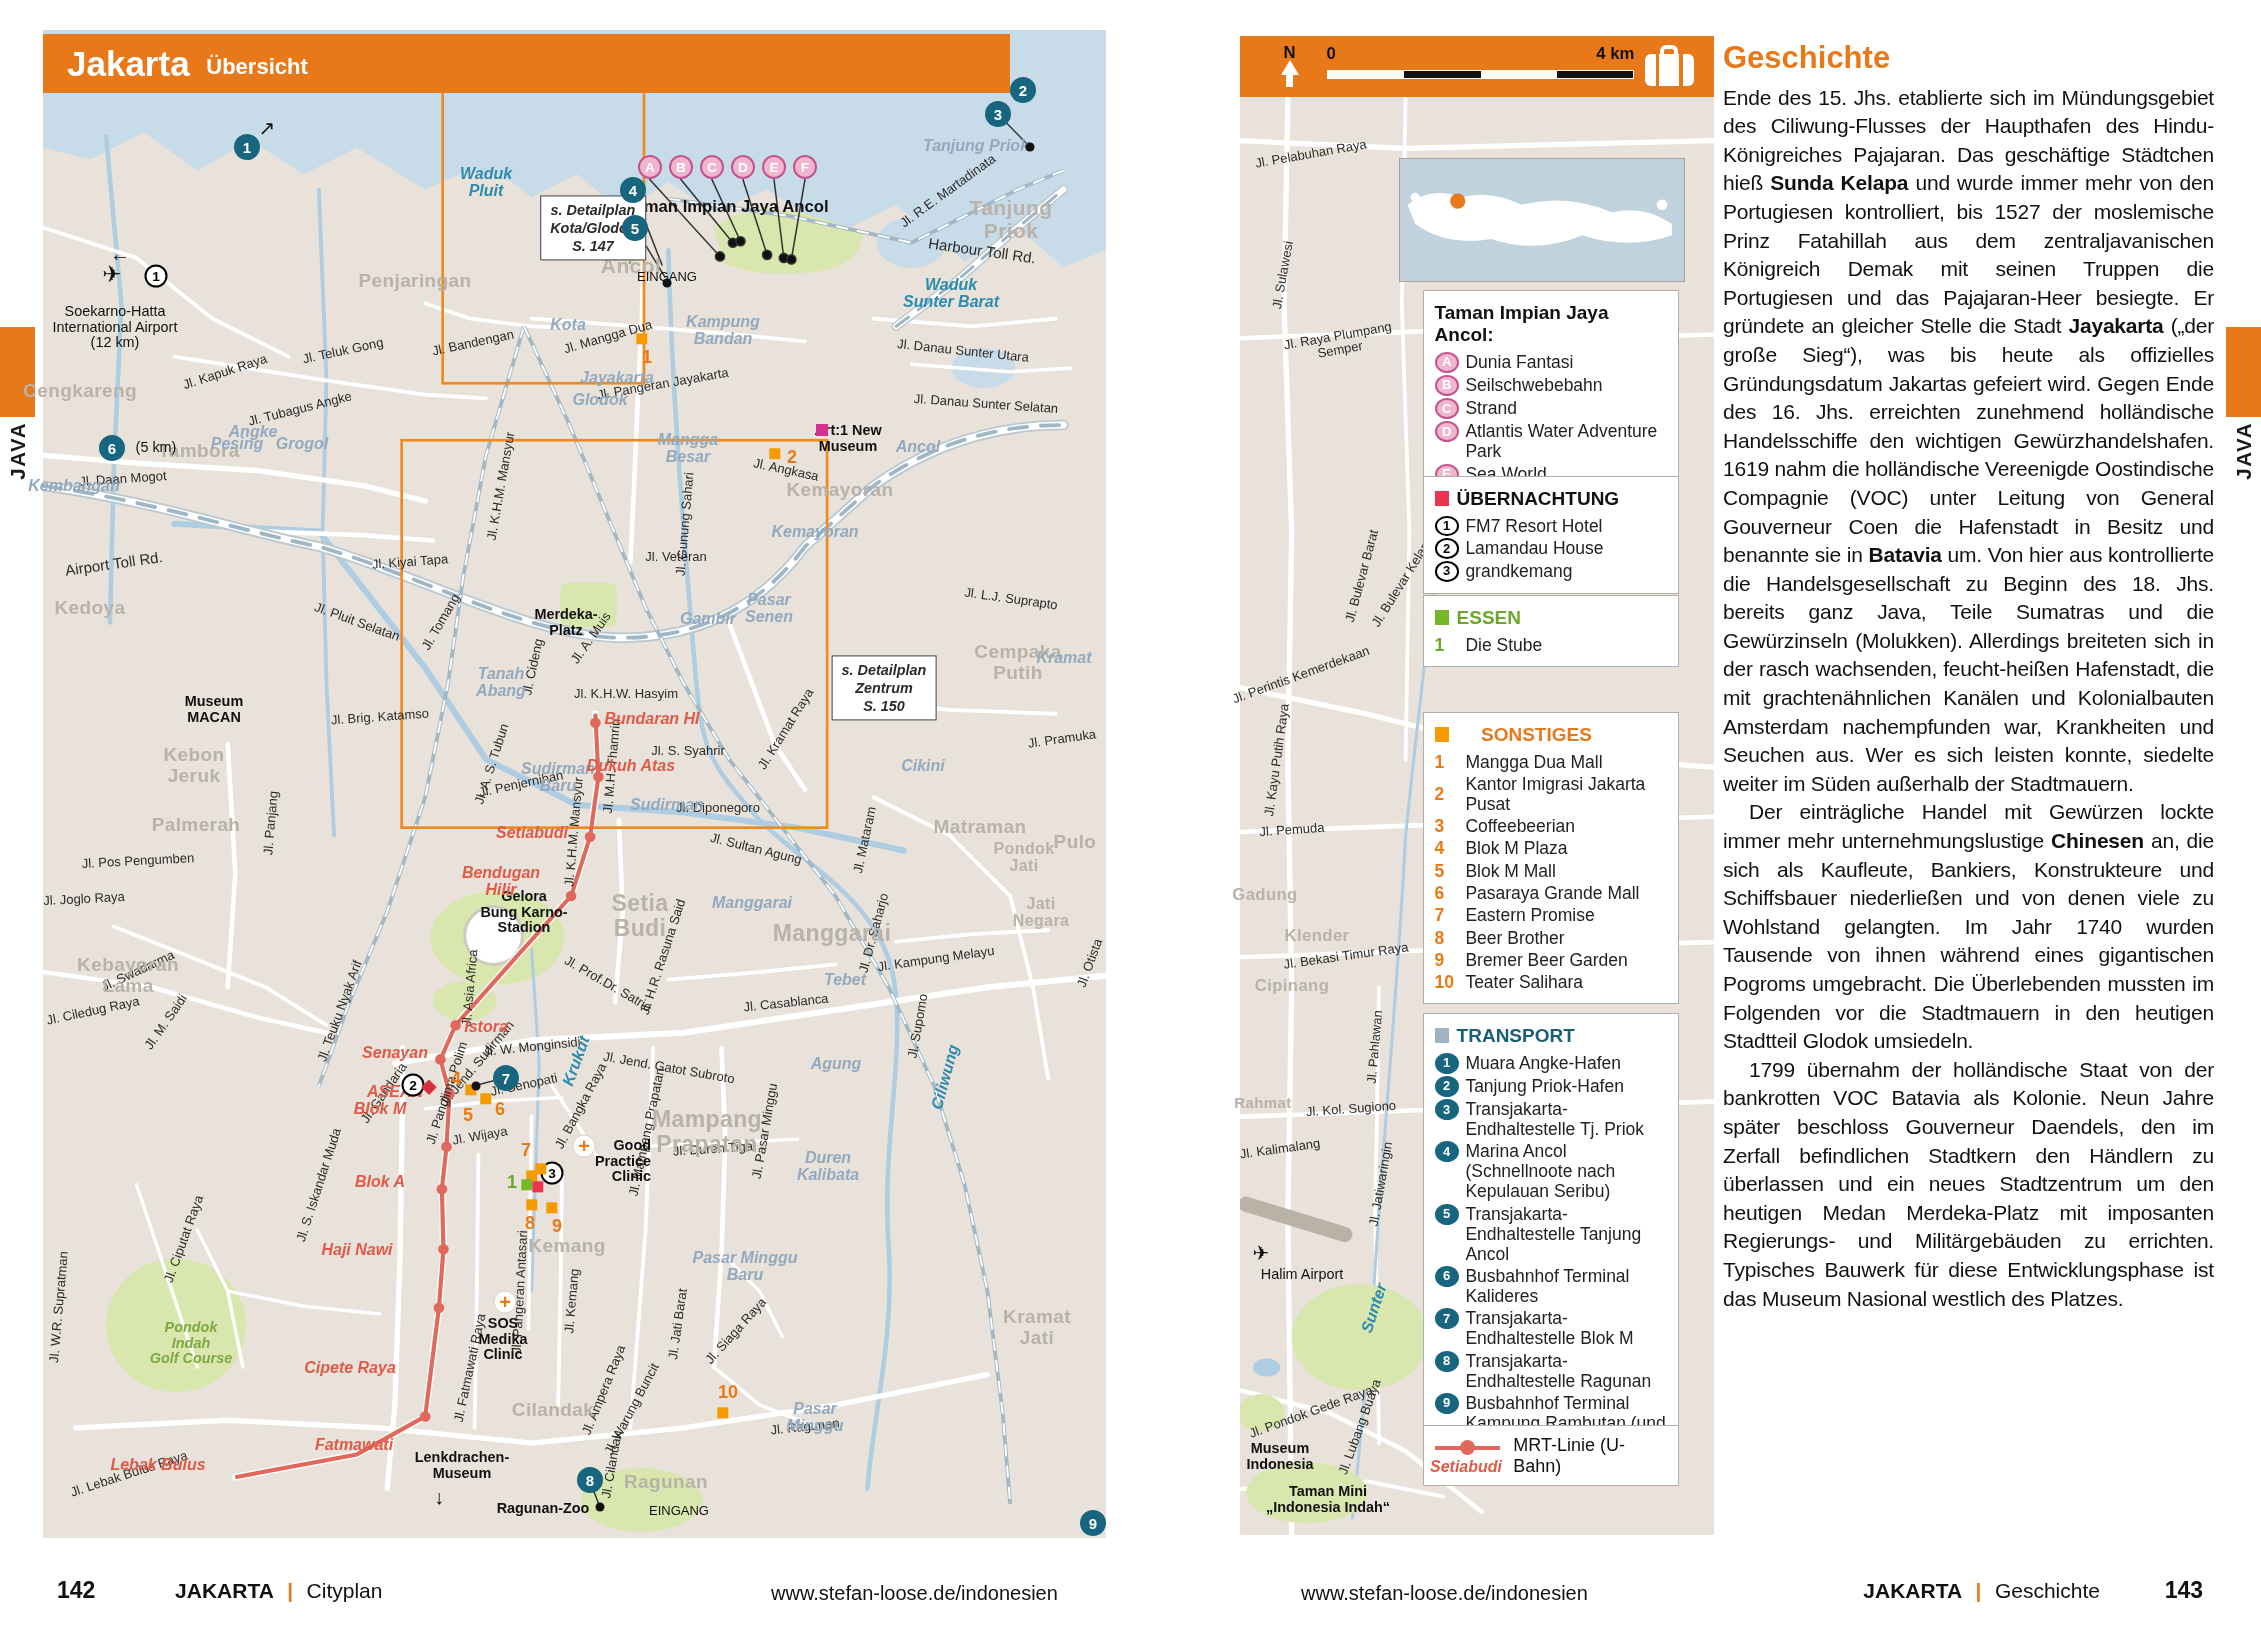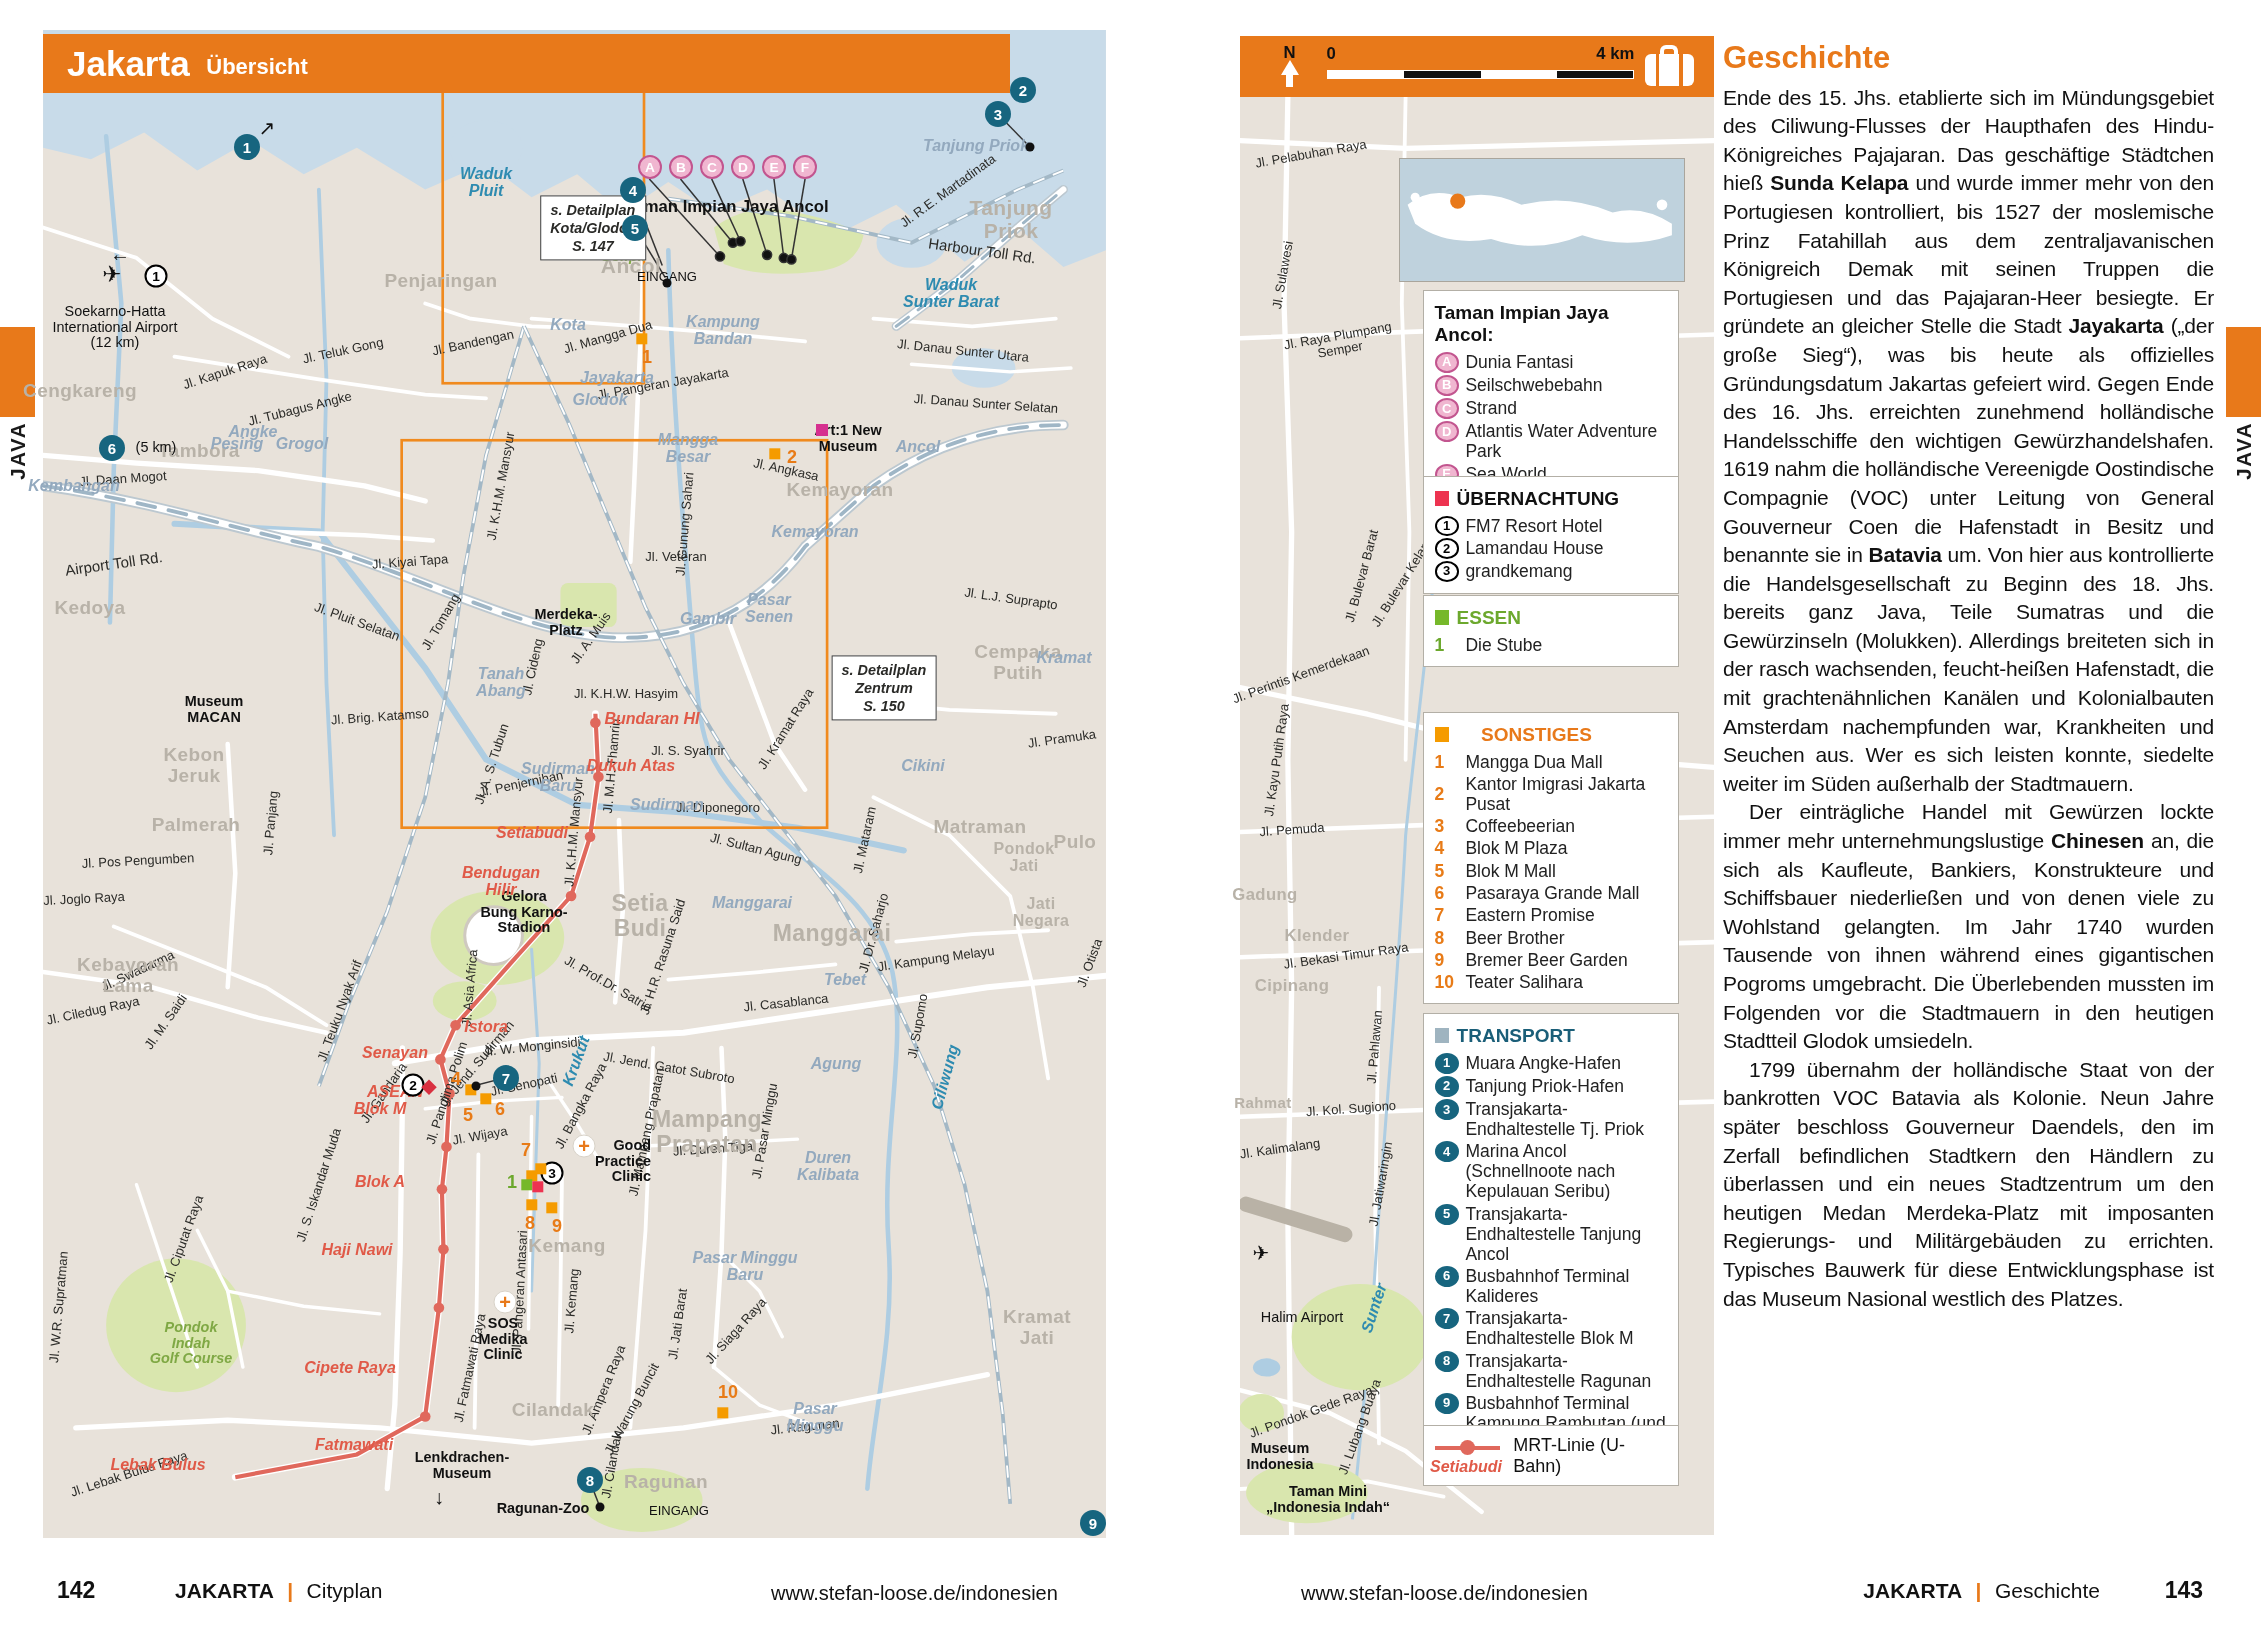--- a/index.html
+++ b/index.html
@@ -294,21 +294,21 @@
       <div class="lbl di" style="left: 1265px; top: 895px; font-size: 16.7px; transform: translate(-50%, -50%);">Gadung</div>
       <div class="lbl di" style="left: 1317px; top: 936px; font-size: 16.7px; transform: translate(-50%, -50%);">Klender</div>
       <div class="lbl st" style="left: 1346px; top: 956px; transform: translate(-50%, -50%) rotate(-8deg);">Jl. Bekasi Timur Raya</div>
       <div class="lbl di" style="left: 1292px; top: 986px; font-size: 16.7px; transform: translate(-50%, -50%);">Cipinang</div>
       <div class="lbl st" style="left: 1375px; top: 1047px; transform: translate(-50%, -50%) rotate(-85deg);">Jl. Pahlawan</div>
       <div class="lbl di" style="left: 1263px; top: 1103px; font-size: 15px; transform: translate(-50%, -50%);">Rahmat</div>
       <div class="lbl st" style="left: 1351px; top: 1109px; transform: translate(-50%, -50%) rotate(-4deg);">Jl. Kol. Sugiono</div>
       <div class="lbl st" style="left: 1280px; top: 1149px; transform: translate(-50%, -50%) rotate(-8deg);">Jl. Kalimalang</div>
       <div class="lbl st" style="left: 1381px; top: 1184px; transform: translate(-50%, -50%) rotate(-80deg);">Jl. Jatiwaringin</div>
       <div class="lbl plane" style="left: 1261px; top: 1254px; font-size: 20px; transform: translate(-50%, -50%);">✈</div>
-      <div class="lbl note" style="left: 1302px; top: 1275px; transform: translate(-50%, -50%); margin-top: 43px;">Halim Airport</div>
+      <div class="lbl note" style="left: 1302px; top: 1275px; transform: translate(-50%, -50%);">Halim Airport</div>
       <div class="lbl wa" style="left: 1374px; top: 1308px; transform: translate(-50%, -50%) rotate(-72deg);">Sunter</div>
       <div class="lbl st" style="left: 1311px; top: 1412px; transform: translate(-50%, -50%) rotate(-20deg);">Jl. Pondok Gede Raya</div>
       <div class="lbl st" style="left: 1360px; top: 1427px; transform: translate(-50%, -50%) rotate(-70deg);">Jl. Lubang Buaya</div>
       <div class="lbl poi" style="left: 1280px; top: 1457px; transform: translate(-50%, -50%);">Museum
 Indonesia</div>
       <div class="lbl poi" style="left: 1328px; top: 1500px; transform: translate(-50%, -50%);">Taman Mini
 „Indonesia Indah“</div>
     </div>
   <div id="left-labels" style="position:absolute;left:0;top:0;width:2261px;height:1651px;z-index:3;pointer-events:none;">
       <div class="lbl st" style="left: 114px; top: 564px; font-size: 15px; transform: translate(-50%, -50%) rotate(-8deg);">Airport Toll Rd.</div>
@@ -378,21 +378,21 @@
       <div class="lbl st" style="left: 713px; top: 1149px; transform: translate(-50%, -50%) rotate(-4deg);">Jl. Duren Tiga</div>
       <div class="lbl st" style="left: 765px; top: 1131px; transform: translate(-50%, -50%) rotate(-80deg);">Jl. Pasar Minggu</div>
       <div class="lbl st" style="left: 632px; top: 1409px; transform: translate(-50%, -50%) rotate(-62deg);">Jl. Warung Buncit</div>
       <div class="lbl st" style="left: 678px; top: 1324px; transform: translate(-50%, -50%) rotate(-82deg);">Jl. Jati Barat</div>
       <div class="lbl st" style="left: 736px; top: 1331px; transform: translate(-50%, -50%) rotate(-48deg);">Jl. Siaga Raya</div>
       <div class="lbl st" style="left: 805px; top: 1427px; transform: translate(-50%, -50%) rotate(-6deg);">Jl. Ragunan</div>
       <div class="lbl st" style="left: 612px; top: 1465px; transform: translate(-50%, -50%) rotate(-80deg);">Jl. Cilandak</div>
       <div class="lbl st" style="left: 129px; top: 1474px; transform: translate(-50%, -50%) rotate(-18deg);">Jl. Lebak Bulus Raya</div>
       <div class="lbl st" style="left: 470px; top: 1368px; transform: translate(-50%, -50%) rotate(-78deg);">Jl. Fatmawati Raya</div>
       <div class="lbl di" style="left: 80px; top: 391px; transform: translate(-50%, -50%);">Cengkareng</div>
-      <div class="lbl di" style="left: 441px; top: 281px; transform: translate(-50%, -50%);">Penjaringan</div>
+      <div class="lbl di" style="left: 415px; top: 281px; transform: translate(-50%, -50%);">Penjaringan</div>
       <div class="lbl di" style="left: 199px; top: 451px; transform: translate(-50%, -50%);">Tambora</div>
       <div class="lbl db" style="left: 237px; top: 444px; transform: translate(-50%, -50%);">Pesing</div>
       <div class="lbl db" style="left: 302px; top: 444px; transform: translate(-50%, -50%);">Grogol</div>
       <div class="lbl db" style="left: 74px; top: 486px; transform: translate(-50%, -50%);">Kembangan</div>
       <div class="lbl di" style="left: 90px; top: 608px; transform: translate(-50%, -50%);">Kedoya</div>
       <div class="lbl di" style="left: 194px; top: 766px; transform: translate(-50%, -50%);">Kebon
 Jeruk</div>
       <div class="lbl di" style="left: 196px; top: 825px; transform: translate(-50%, -50%);">Palmerah</div>
       <div class="lbl di" style="left: 840px; top: 490px; transform: translate(-50%, -50%);">Kemayoran</div>
       <div class="lbl di" style="left: 1018px; top: 663px; transform: translate(-50%, -50%);">Cempaka

